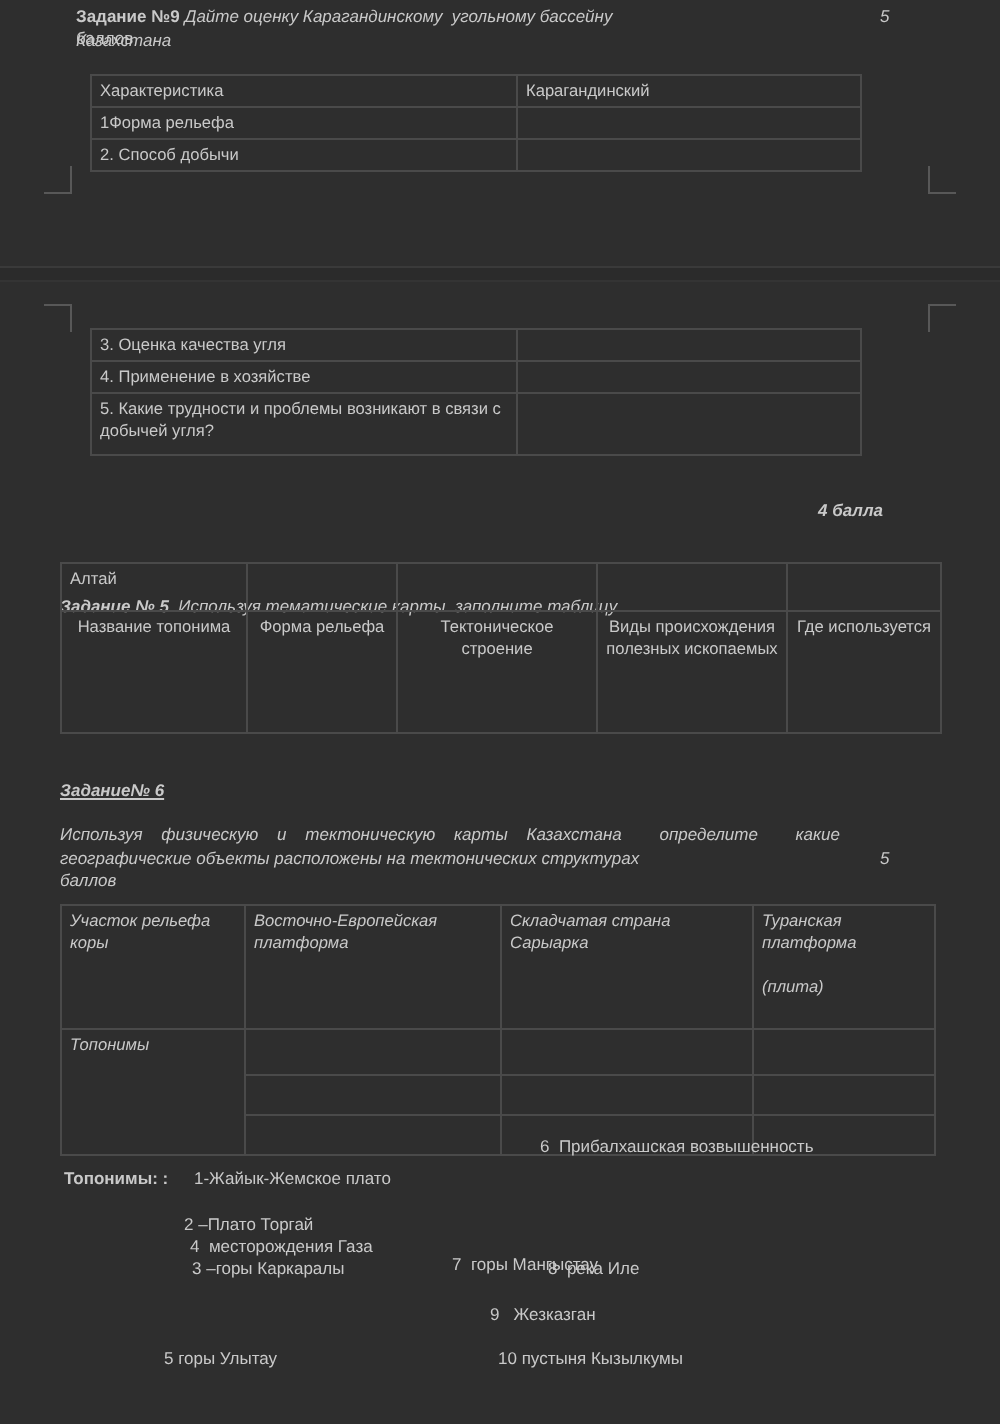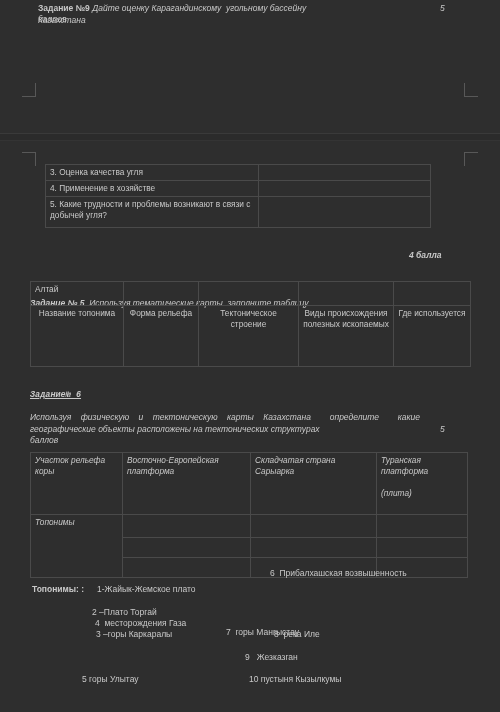--- a/index.html
+++ b/index.html
@@ -98,20 +98,40 @@
 <body>
 
 <div class="page">
 
   <div class="tline" style="left:38px; top:3px; width:300px;"><span class="bold">Задание №9</span><span class="ital"> </span><span class="ital">Дайте оценку Карагандинскому  угольному бассейну Казахстана</span></div>
 
   <div class="tline" style="left:38px; top:14px; width:120px;">баллов</div>
 
   <div class="score" style="left:440px; top:3px;">5</div>
 
+  <table class="doc" style="left:45px; top:37px; width:385px;">
+    <colgroup>
+        <col style="width:213px;">
+        <col style="width:172px;">
+      </colgroup>
+    <tbody>
+      <tr>
+        <td>Характеристика</td>
+        <td>Карагандинский</td>
+      </tr>
+      <tr>
+        <td>1Форма рельефа</td>
+        <td class="blank"></td>
+      </tr>
+      <tr>
+        <td>2. Способ добычи</td>
+        <td class="blank"></td>
+      </tr>
+    </tbody>
+  </table>
 
   <div class="corner br" style="left:22px; top:83px;"></div>
   <div class="corner bl" style="left:464px; top:83px;"></div>
 
   <div class="page-break" style="top:133px;"></div>
 
   <div class="corner tr" style="left:22px; top:152px;"></div>
   <div class="corner tl" style="left:464px; top:152px;"></div>
 
   <table class="doc" style="left:45px; top:164px; width:385px;border-radius:16px;">
@@ -158,21 +178,21 @@
       <tr>
         <td class="ch" style="height:56px;">Название топонима</td>
         <td class="ch">Форма рельефа</td>
         <td class="ch">Тектоническое строение</td>
         <td class="ch">Виды происхождения полезных ископаемых</td>
         <td class="ch">Где используется</td>
       </tr>
     </tbody>
   </table>
 
-  <div class="tline bold ital under" style="left:30px; top:390px;font-family:Liberation Mono, monospace;">Задание№ 6</div>
+  <div class="tline bold ital under" style="left:30px; top:390px;">Задание№ 6</div>
 
   <div class="tline ital" style="left:30px; top:412px; width:390px; text-align:justify;">Используя физическую и тектоническую карты Казахстана  определите  какие географические объекты расположены на тектонических структурах</div>
 
   <div class="tline ital" style="left:30px; top:435px; width:120px;">баллов</div>
 
   <div class="score" style="left:440px; top:424px;">5</div>
 
   <table class="doc" style="left:30px; top:452px; width:437px;">
     <colgroup>
       <col style="width:92px;">

